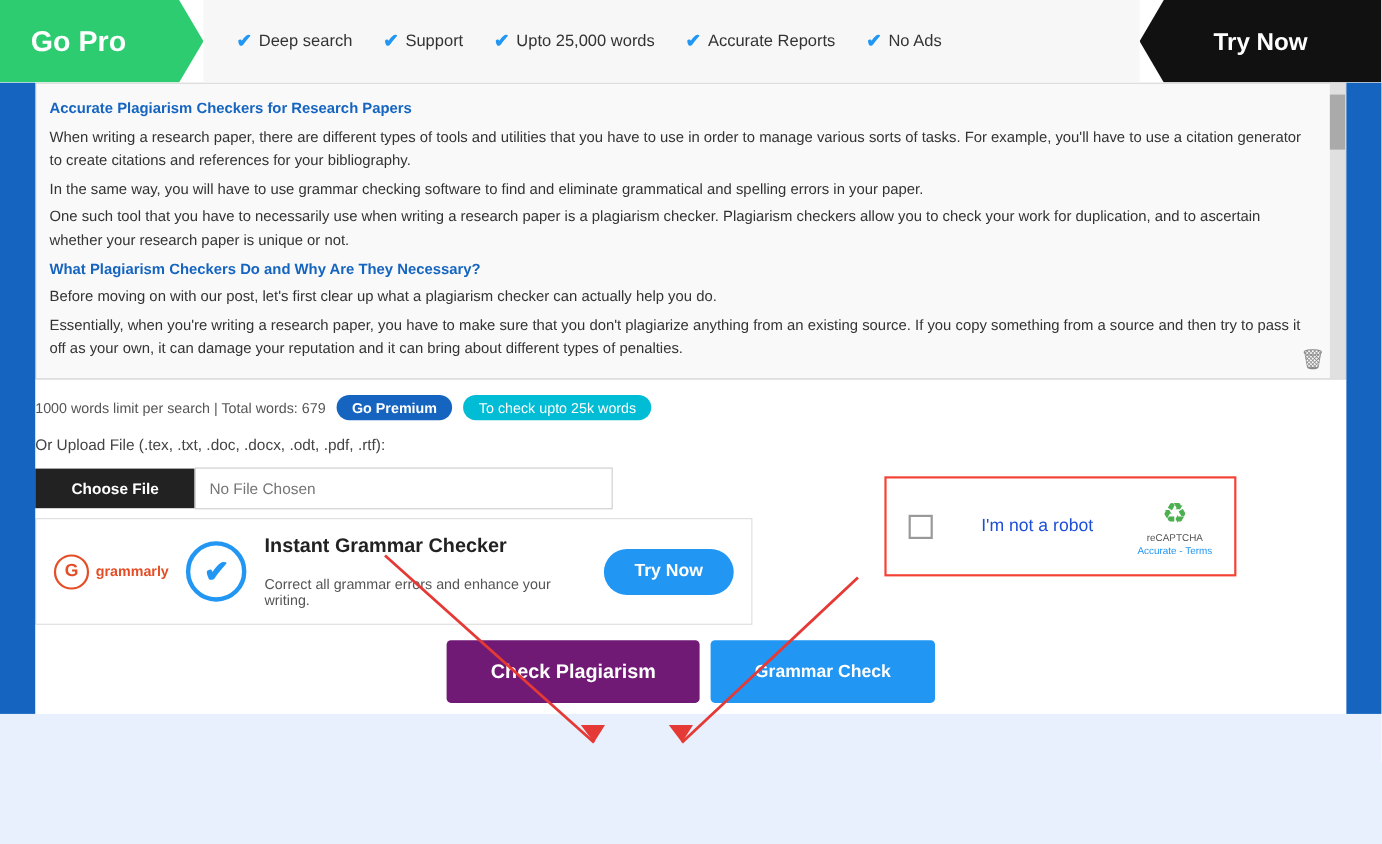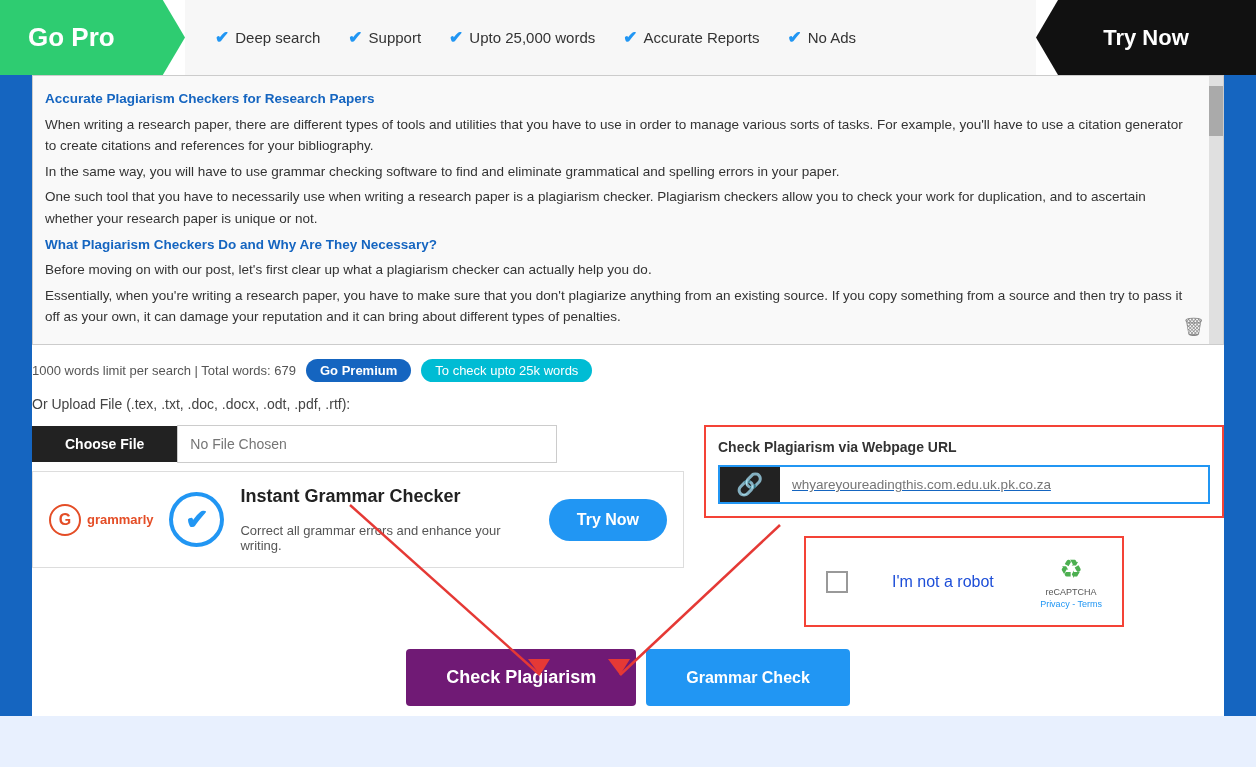--- a/index.html
+++ b/index.html
@@ -539,37 +539,30 @@
           <div class="grammarly-text">
             <div class="grammarly-title">Instant Grammar Checker</div>
             <div class="grammarly-sub">Correct all grammar errors and enhance your writing.</div>
           </div>
           <button class="try-now-btn">Try Now</button>
         </div>
       </div>
 
       <div class="right-col">
 
-        <div class="url-checker-box">
-          <div class="url-checker-title">Check Plagiarism via Webpage URL</div>
-          <div class="url-input-row">
-            <div class="url-icon-box">🔗</div>
-            <input type="text" class="url-input-field" placeholder="whyareyoureadingthis.com.edu.uk.pk.co.za" style="">
-          </div>
-        </div>
 
         <div style="display:flex; justify-content:center;">
           <div class="captcha-box">
             <div class="captcha-checkbox"></div>
             <span class="captcha-label">I'm not a robot</span>
             <div class="recaptcha-logo">
               <div class="recaptcha-icon">♻</div>
               <div class="recaptcha-text">reCAPTCHA</div>
               <div class="recaptcha-links">
-                <span>Privacy</span>
+                <span>Accurate</span>
                 <span> - </span>
                 <span>Terms</span>
               </div>
             </div>
           </div>
         </div>
       </div>
     </div>
 
     <div class="action-buttons">

